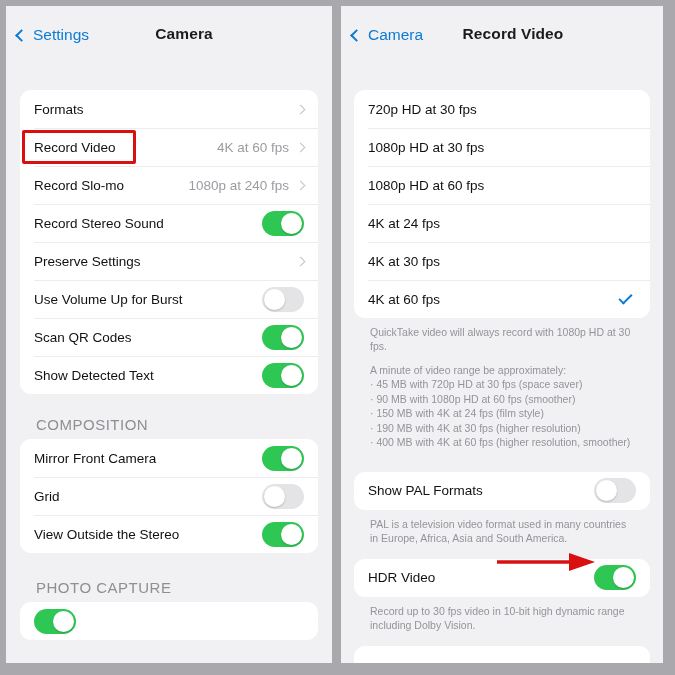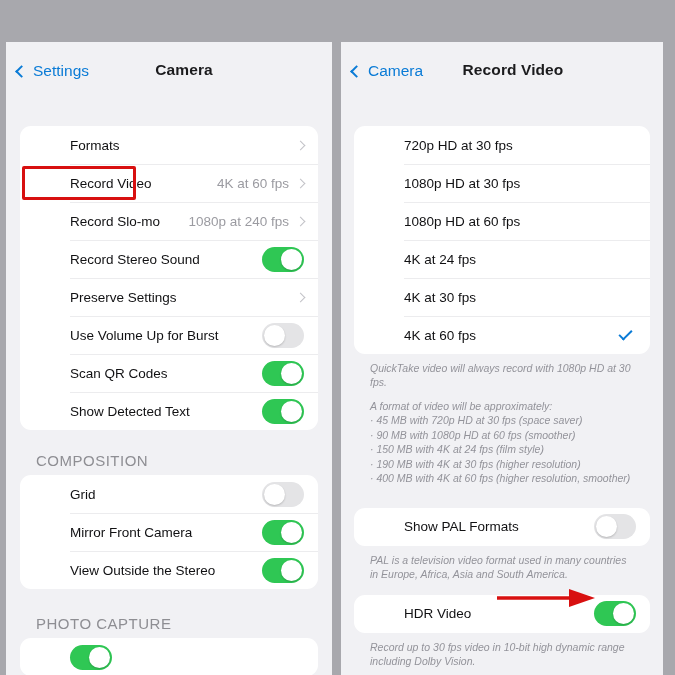--- a/index.html
+++ b/index.html
@@ -6,21 +6,20 @@
   html, body {
     width: 675px; height: 675px;
     background: #a8a8ad;
     font-family: "Liberation Sans", sans-serif;
     overflow: hidden;
   }
   .screenshot {
     position: relative;
     width: 675px; height: 564px;
     background: #a8a8ad;
-    margin-top: 36px;
   }
   
   .panel {
     position: absolute;
     top: 6px;
     height: 657px;
     background: #f1f1f4;
     overflow: hidden;
   }
   .panel-left  { left: 6px;   width: 326px; }
@@ -64,21 +63,20 @@
 
   
   .body { padding: 0 14px; }
   .panel-right .body { padding: 0 13px; }
 
   
   .card {
     background: #ffffff;
     border-radius: 11px;
     overflow: hidden;
-    padding-left: 36px;
   }
   .row {
     position: relative;
     display: flex;
     align-items: center;
     height: 38px;
     padding: 0 14px;
   }
   .row + .row::before {
     content: "";
@@ -140,21 +138,20 @@
     font-size: 15px;
     color: #8e8e93;
     letter-spacing: .5px;
     padding: 0 16px 6px;
   }
   .section-footer {
     font-size: 10.5px;
     line-height: 1.38;
     color: #93939a;
     padding: 7px 16px 0;
-    font-style: italic;
   }
   .gap-sm { height: 13px; }
   .gap-md { height: 22px; }
   .gap-lg { height: 26px; }
   .top-pad { height: 26px; }
   .footer-para + .footer-para { margin-top: 9px; }
   .bullets { margin: 0; padding: 0; list-style: none; }
   .bullets li { white-space: nowrap; }
   .bullets li::before { content: "\00b7\00a0"; }
 
@@ -235,28 +232,28 @@
               <span class="knob"></span>
             </span>
         </div>
       </div>
 
       <div class="gap-md"></div>
       <div class="section-header">COMPOSITION</div>
 
       <div class="card">
         <div class="row">
+          <span class="row-label">Mirror Front Camera</span>
+          <span class="toggle on">
+              <span class="knob"></span>
+            </span>
+        </div>
+        <div class="row">
           <span class="row-label">Grid</span>
           <span class="toggle off">
-              <span class="knob"></span>
-            </span>
-        </div>
-        <div class="row">
-          <span class="row-label">Mirror Front Camera</span>
-          <span class="toggle on">
               <span class="knob"></span>
             </span>
         </div>
         <div class="row">
           <span class="row-label">View Outside the Stereo</span>
           <span class="toggle on">
               <span class="knob"></span>
             </span>
         </div>
       </div>
@@ -307,21 +304,21 @@
         </div>
         <div class="row">
           <span class="row-label">4K at 60 fps</span>
           <span class="check"></span>
         </div>
       </div>
 
       <div class="section-footer">
         <div class="footer-para">QuickTake video will always record with 1080p HD at 30 fps.</div>
         <div class="footer-para">
-          <div>A format of video will be approximately:</div>
+          <div>A minute of video range be approximately:</div>
           <ul class="bullets">
             <li>45 MB with 720p HD at 30 fps (space saver)</li>
             <li>90 MB with 1080p HD at 60 fps (smoother)</li>
             <li>150 MB with 4K at 24 fps (film style)</li>
             <li>190 MB with 4K at 30 fps (higher resolution)</li>
             <li>400 MB with 4K at 60 fps (higher resolution, smoother)</li>
           </ul>
         </div>
       </div>
 

